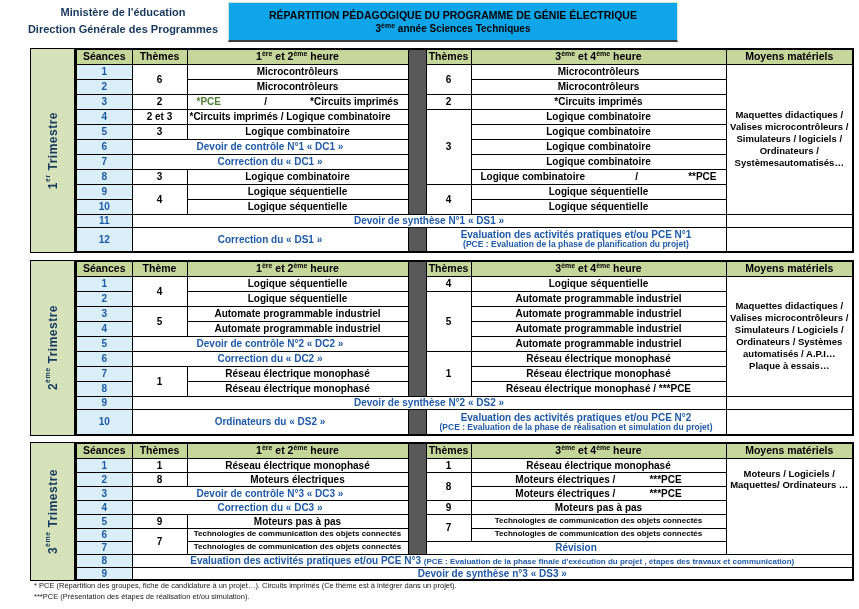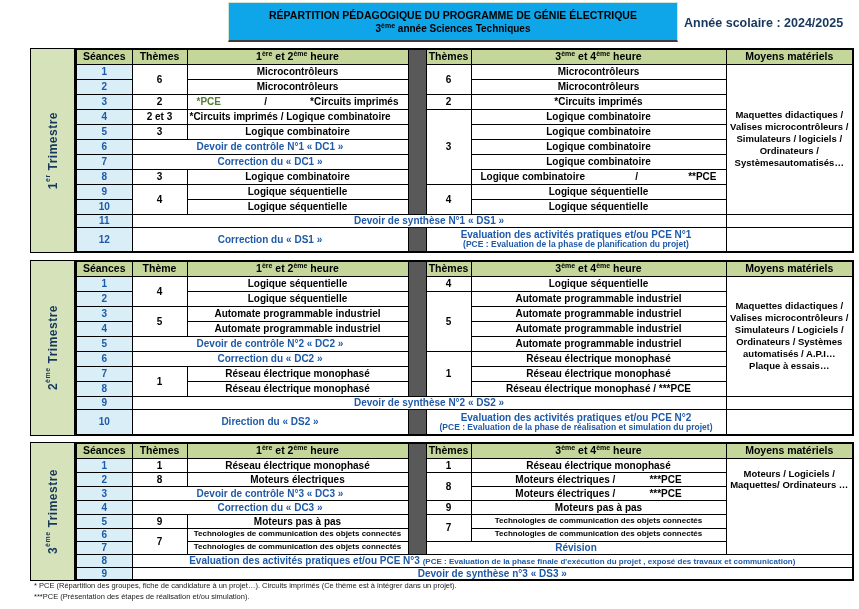--- a/index.html
+++ b/index.html
@@ -48,25 +48,28 @@
   .eval-inline { font-size:8px; }
 
   
   .footnotes { position:absolute; left:34px; top:581px; font-size:7.5px; color:#1a1a1a; line-height:1.4; }
 </style>
 </head>
 <body>
 
 <div class="doc">
 
+  <div class="ministry">
+    <div>Ministère de l'éducation</div>
+    <div>Direction Générale des Programmes</div>
+  </div>
   <div class="title-box">
     <div class="title-line1">RÉPARTITION PÉDAGOGIQUE DU PROGRAMME DE GÉNIE ÉLECTRIQUE</div>
     <div class="title-line2"><span>3</span><sup>ème</sup><span> année Sciences Techniques</span></div>
   </div>
-  <div class="year">Année scolaire : 2024/2025</div>
 
   <div class="tri" style="top:48px;">
     <div class="tri-label">
       <span class="vtext"><span>1</span><sup>er</sup><span> Trimestre</span></span>
     </div>
     <table class="tbl">
       <colgroup>
           <col style="width:56px">
           <col style="width:55px">
           <col style="width:221px">
@@ -248,21 +251,21 @@
         <td>Réseau électrique monophasé</td>
         <td>Réseau électrique monophasé /  ***PCE</td>
       </tr>
       <tr class="rh13">
         <td class="seance">9</td>
         <td class="blue" colspan="5">Devoir de synthèse N°2 « DS2 »</td>
         <td></td>
       </tr>
       <tr class="rh26">
         <td class="seance">10</td>
-        <td class="blue" colspan="2">Direction du « DS2 »</td>
+        <td class="blue" colspan="2">Ordinateurs du « DS2 »</td>
         <td class="sep"></td>
         <td class="blue" colspan="2">
               <div>Evaluation des activités pratiques et/ou PCE N°2</div>
               <div class="eval-sub">(PCE : Evaluation de la phase de réalisation et simulation du projet)</div>
             </td>
         <td></td>
       </tr>
     </tbody>
       </table>
   </div>
@@ -340,21 +343,21 @@
         <td class="small">Technologies de communication des objets connectés</td>
         <td class="small">Technologies de communication des objets connectés</td>
       </tr>
       <tr class="rh13">
         <td class="seance">7</td>
         <td class="small">Technologies de communication des objets connectés</td>
         <td class="blue" colspan="2">Révision</td>
       </tr>
       <tr class="rh13">
         <td class="seance">8</td>
-        <td class="blue" colspan="6"><span>Evaluation des activités pratiques et/ou PCE N°3</span> <span class="eval-inline">(PCE : Evaluation de la phase finale d'exécution du projet , exposé des travaux et communication)</span></td>
+        <td class="blue" colspan="6"><span>Evaluation des activités pratiques et/ou PCE N°3</span> <span class="eval-inline">(PCE : Evaluation de la phase finale d'exécution du projet , étapes des travaux et communication)</span></td>
       </tr>
       <tr class="rh13">
         <td class="seance">9</td>
         <td class="blue" colspan="6">Devoir de synthèse n°3 « DS3 »</td>
       </tr>
     </tbody>
       </table>
   </div>
 
   <div class="footnotes">

